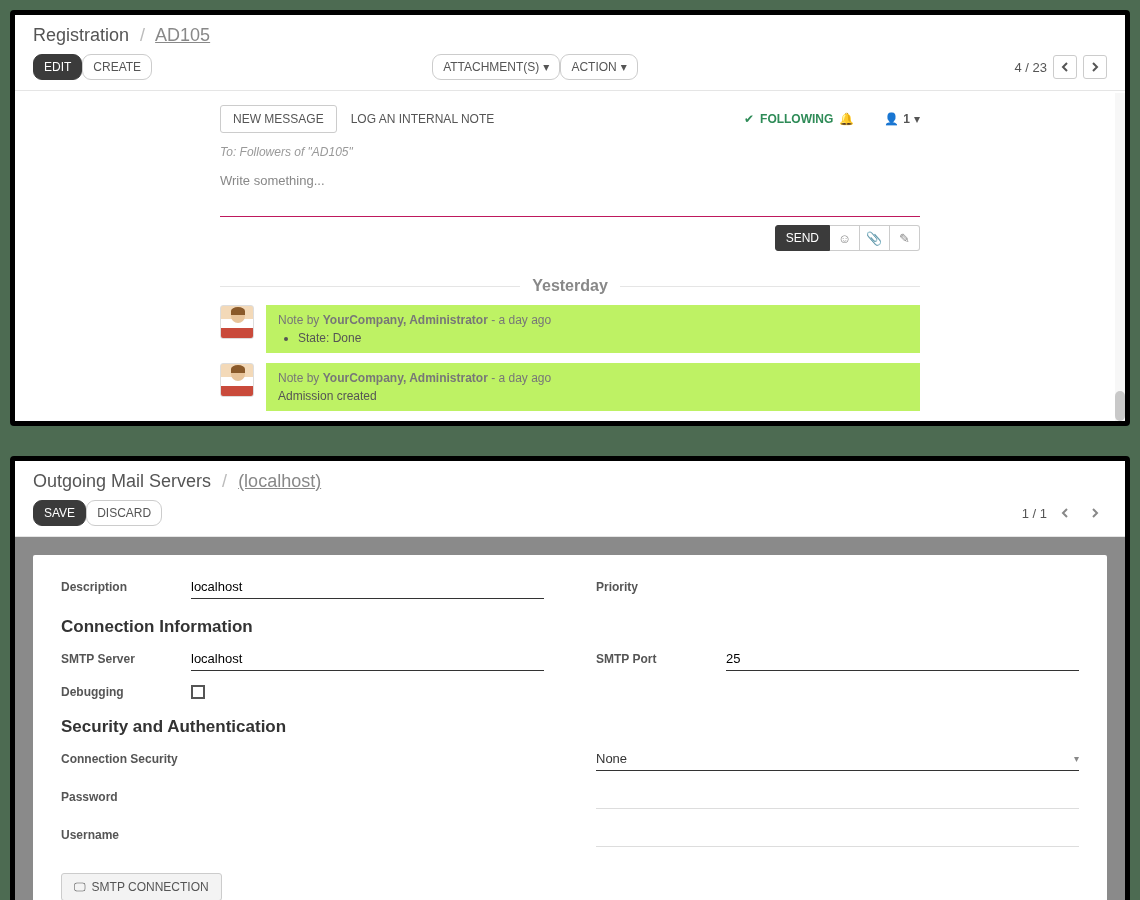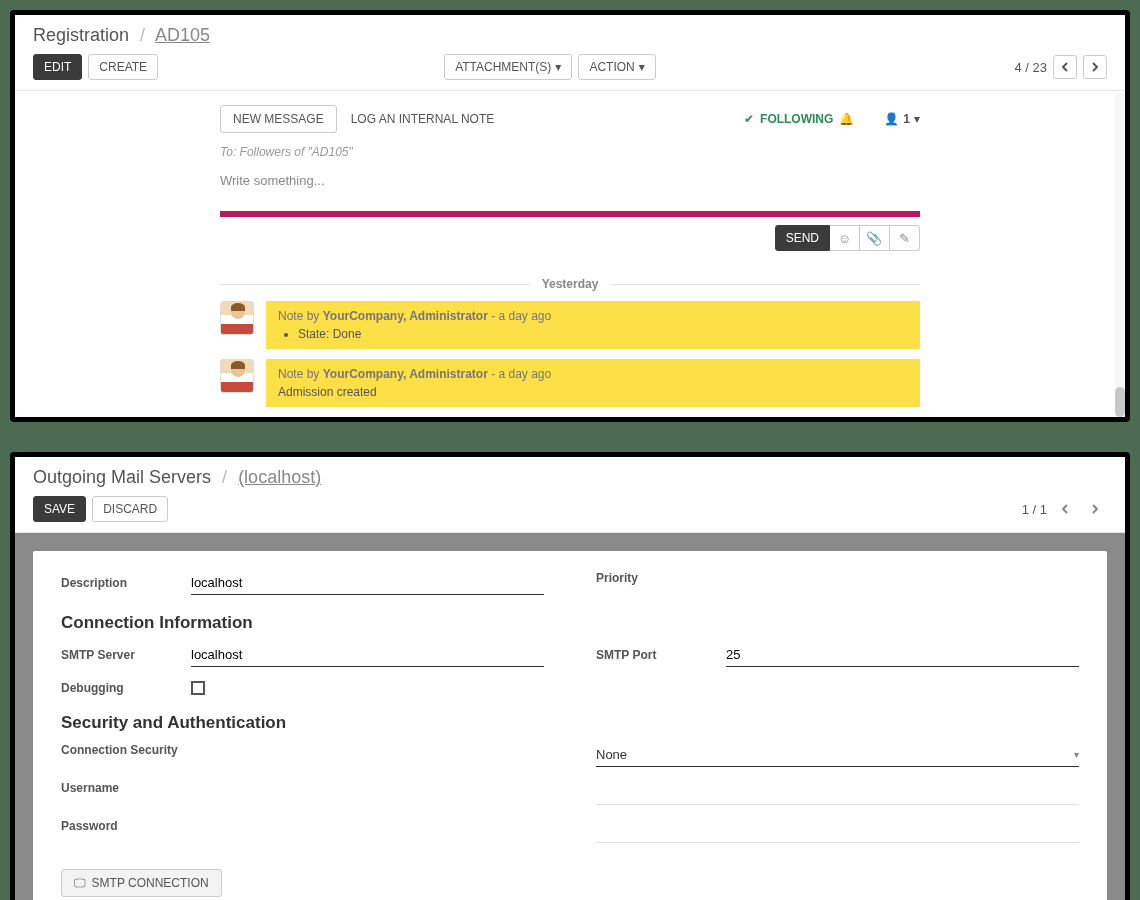--- a/index.html
+++ b/index.html
@@ -4,62 +4,62 @@
 <style>
   *{box-sizing:border-box;margin:0;padding:0;}
   body{font-family:"Helvetica Neue",Arial,sans-serif;font-size:13px;color:#333;background:#4d6b52;padding:10px;width:1140px;}
   .panel{background:#fff;border:5px solid #000;border-radius:4px;margin-bottom:30px;position:relative;overflow:hidden;}
   
   .breadcrumb{font-size:18px;color:#888;padding:10px 18px 4px;}
   .breadcrumb .root{color:#555;cursor:pointer;}
   .breadcrumb .sep{margin:0 6px;color:#bbb;}
   .breadcrumb .leaf{color:#888;text-decoration:underline;}
   .btnrow{display:flex;align-items:center;padding:4px 18px 10px;border-bottom:1px solid #e5e5e5;}
-  .btn{display:inline-flex;align-items:center;height:26px;padding:0 10px;font-size:12px;border:1px solid #ccc;background:#fff;border-radius:3px;cursor:pointer;color:#555;margin-right:6px;}
+  .btn{display:inline-flex;align-items:center;height:26px;padding:0 10px;font-size:12px;border:1px solid #ccc;background:#fff;border-radius:9px;cursor:pointer;color:#555;}
   .btn.dark{background:#3b3b3b;color:#fff;border-color:#3b3b3b;}
   .btn .caret{margin-left:4px;}
   .spacer{flex:1;}
   .pager{display:flex;align-items:center;gap:6px;color:#555;font-size:13px;}
   .pager .navbtn{width:24px;height:24px;display:flex;align-items:center;justify-content:center;border:1px solid #ccc;border-radius:3px;cursor:pointer;}
   .pager .navbtn.plain{border:none;}
   
   .msgwrap{display:flex;justify-content:center;padding:10px 0 0;}
   .msgcol{width:700px;}
   .tabline{display:flex;align-items:center;padding:4px 0;}
   .tabbtn{height:28px;padding:0 12px;font-size:12px;border:1px solid #ccc;border-radius:3px;background:#fff;color:#555;cursor:pointer;}
   .tablink{font-size:12px;color:#555;margin-left:14px;cursor:pointer;}
   .tabline .spacer{flex:1;}
   .follow{color:#2e8b57;font-size:12px;display:flex;align-items:center;gap:6px;}
   .follow .bell{color:#bbb;}
   .fcount{color:#555;font-size:12px;margin-left:30px;display:flex;align-items:center;gap:4px;cursor:pointer;}
   .toline{color:#999;font-style:italic;font-size:12px;padding:8px 0;}
-  .compose{min-height:50px;color:#888;font-size:13px;padding:6px 0 18px;border-bottom:6px solid #be185d;}
+  .compose{min-height:50px;color:#888;font-size:13px;padding:6px 0 18px;border-bottom:1px solid #be185d;}
   .sendrow{display:flex;align-items:center;gap:0;padding:8px 0;justify-content:flex-end;}
   .sendrow .btn{margin-right:0;}
   .iconbtn{width:30px;height:26px;display:flex;align-items:center;justify-content:center;border:1px solid #ccc;border-left:none;color:#888;cursor:pointer;font-size:13px;}
   .iconbtn:last-child{border-radius:0 3px 3px 0;}
   .btn.sendbtn{border-radius:3px 0 0 3px;margin-right:0;}
   .daysep{display:flex;align-items:center;margin:18px 0 10px;}
   .daysep hr{flex:1;border:none;border-top:1px solid #e5e5e5;}
-  .daysep span{padding:0 12px;color:#888;font-weight:bold;font-size:12px;}
+  .daysep span{padding:0 12px;color:#888;font-weight:bold;font-size:16px;}
   .note{display:flex;gap:12px;margin-bottom:10px;}
   .avatar{width:34px;height:34px;border-radius:3px;flex-shrink:0;background:linear-gradient(#f3d9b8 40%,#fff 40% 70%,#c94a3b 70%);border:1px solid #ddd;position:relative;overflow:hidden;}
   .avatar::before{content:"";position:absolute;top:3px;left:10px;width:14px;height:14px;border-radius:50%;background:#e8c49a;}
   .avatar::after{content:"";position:absolute;top:1px;left:10px;width:14px;height:8px;border-radius:50% 50% 0 0;background:#8a5a2a;}
-  .notebody{flex:1;background:#fde047;padding:8px 12px;font-size:12px;color:#777;}
+  .notebody{flex:1;background:#bef264;padding:8px 12px;font-size:12px;color:#777;}
   .notebody .hdr{margin-bottom:4px;}
   .notebody .hdr b{color:#777;}
   .notebody ul{margin-left:20px;color:#555;}
   .notebody .plain{color:#555;}
   .scrolltrack{position:absolute;right:0;top:78px;bottom:0;width:10px;background:#f7f7f7;}
   .scrollthumb{position:absolute;right:0;bottom:0;width:10px;height:30px;background:#c8c8c8;border-radius:5px;}
   
   .formarea{background:#8a8a8a;padding:18px;}
   .formcard{background:#fff;padding:20px 28px 24px;border-radius:2px;}
-  .row2{display:flex;gap:52px;margin-bottom:14px;align-items:flex-start;}
+  .row2{display:flex;gap:52px;margin-bottom:14px;align-items:center;}
   .col{flex:1;display:flex;align-items:center;}
   .flabel{width:130px;font-size:12px;font-weight:bold;color:#555;}
   .finput{flex:1;border:none;border-bottom:1px solid #333;font-size:13px;padding:4px 0;outline:none;background:transparent;}
   .finput.light{border-bottom-color:#ddd;}
   .fcheck{width:14px;height:14px;border:2px solid #555;}
   .sect{font-size:17px;font-weight:bold;color:#333;margin:18px 0 10px;}
   .fselect{flex:1;border:none;border-bottom:1px solid #333;font-size:13px;padding:4px 0;background:transparent;display:flex;justify-content:space-between;align-items:center;cursor:pointer;}
   .fselect .caret{color:#888;font-size:10px;}
   .testbtn{margin-top:12px;height:28px;padding:0 12px;font-size:12px;border:1px solid #ccc;background:#f3f3f3;border-radius:3px;color:#555;display:inline-flex;align-items:center;gap:6px;cursor:pointer;}
   svg{display:block;}
@@ -230,32 +230,32 @@
         </div>
         <div class="col">
           <div class="fselect">
             <span>None</span>
             <span class="caret">▾</span>
           </div>
         </div>
       </div>
       <div class="row2">
         <div class="col">
+          <span class="flabel">Password</span>
+        </div>
+        <div class="col">
+          <input class="finput light" type="password" value="" style="">
+        </div>
+      </div>
+      <div class="row2">
+        <div class="col">
           <span class="flabel">Username</span>
         </div>
         <div class="col">
           <input class="finput light" value="" style="">
-        </div>
-      </div>
-      <div class="row2">
-        <div class="col">
-          <span class="flabel">Password</span>
-        </div>
-        <div class="col">
-          <input class="finput light" type="password" value="" style="">
         </div>
       </div>
 
       <button class="testbtn">
         <span>🖵</span>
         <span>SMTP CONNECTION</span>
       </button>
 
     </div>
   </div>

